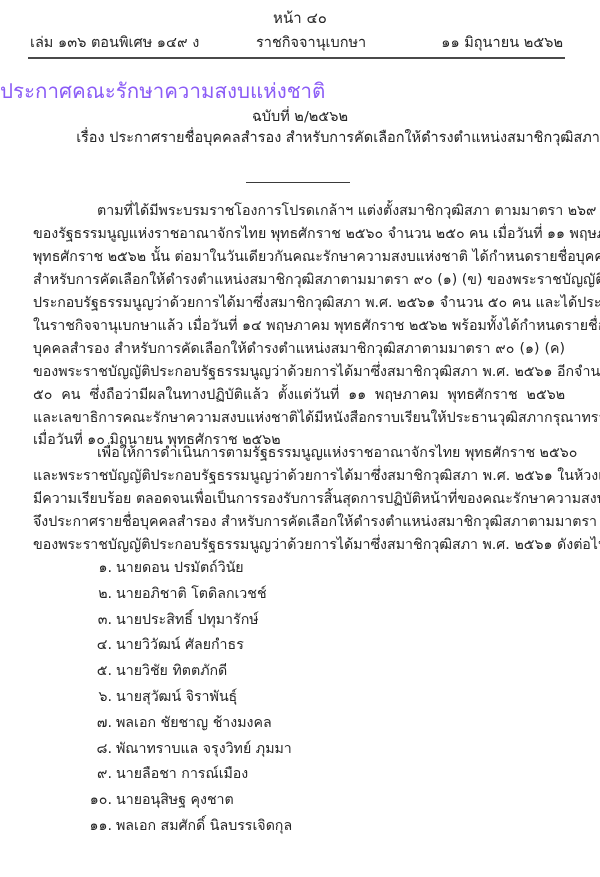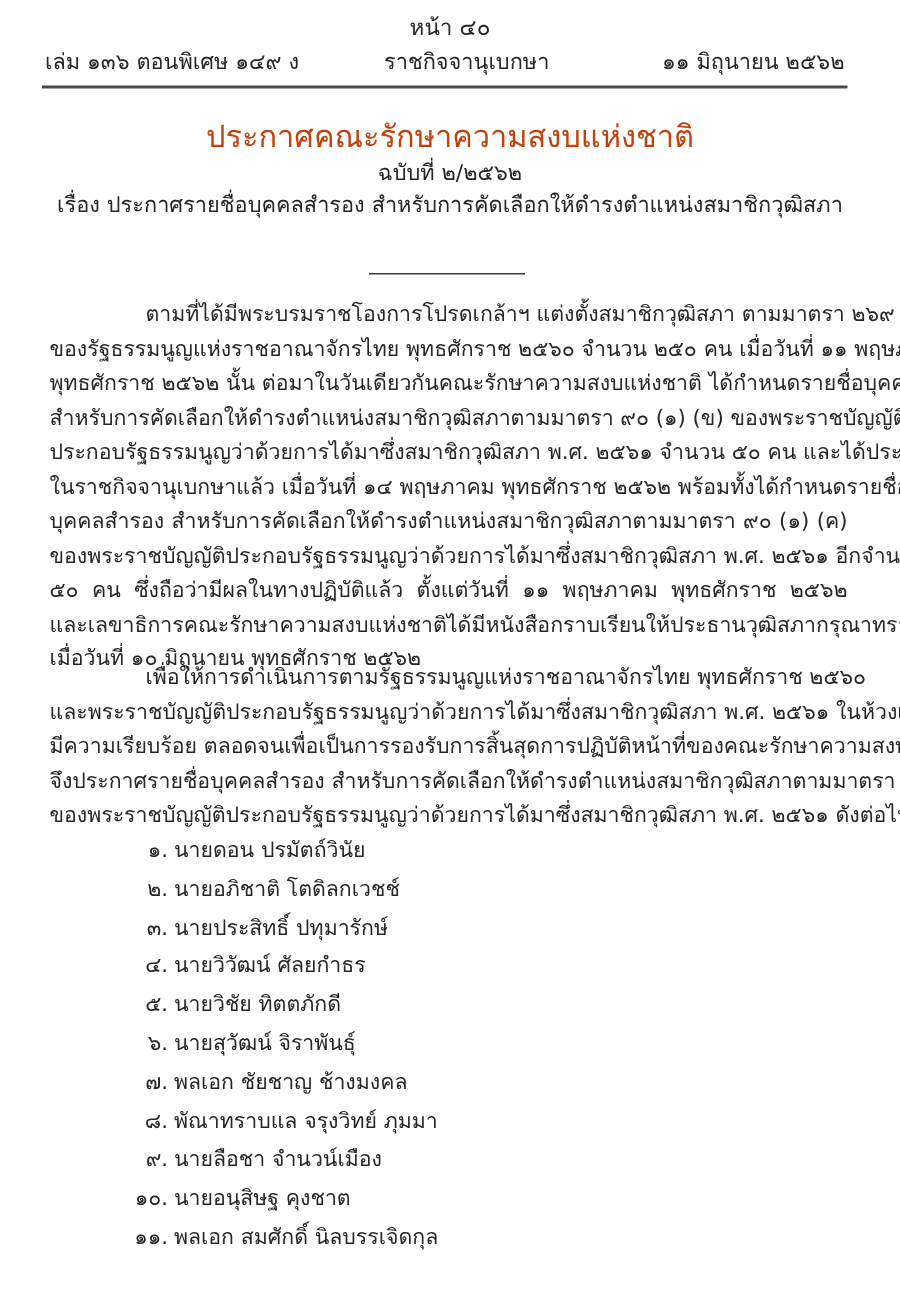--- a/index.html
+++ b/index.html
@@ -20,29 +20,29 @@
     }
     .gazette-header span { position: absolute; top: 0; white-space: nowrap; }
     .gh-volume { left: 2px; }
     .gh-name { left: 228px; }
     .gh-date { right: 2px; }
     .header-rule {
       position: absolute; top: 57px; left: 28px; width: 537px; height: 2px;
       background: #4a4a4a;
     }
     .title {
-      position: absolute; top: 76px; left: 0; width: 600px; text-align: center;
-      font-size: 20.5px; line-height: 30px; color: #c2410c;
+      position: absolute; top: 76px; left: 0; width: 600px; text-align: left;
+      font-size: 20.5px; line-height: 30px; color: #8b5cf6;
     }
     .issue {
       position: absolute; top: 105px; left: 0; width: 600px; text-align: center;
       font-size: 14.5px; line-height: 22px;
     }
     .subject-1 {
-      position: absolute; top: 126px; left: 0; width: 600px; text-align: center;
+      position: absolute; top: 126px; left: 0; width: 600px; text-align: right;
       font-size: 14.5px; line-height: 22px; white-space: nowrap;
     }
     .subject-2 {
       position: absolute; top: 149px; left: 0; width: 600px; text-align: center;
       font-size: 14.5px; line-height: 22px; white-space: nowrap;
     }
     .short-rule {
       position: absolute; top: 182px; left: 246px; width: 104px; height: 1px;
       background: #3a3a3a;
     }
@@ -130,21 +130,21 @@
     <div class="list-item">
       <span class="list-num">๗.</span>
       <span class="list-name">พลเอก ชัยชาญ ช้างมงคล</span>
     </div>
     <div class="list-item">
       <span class="list-num">๘.</span>
       <span class="list-name">พัณาทราบแล จรุงวิทย์ ภุมมา</span>
     </div>
     <div class="list-item">
       <span class="list-num">๙.</span>
-      <span class="list-name">นายลือชา จำนวน์เมือง</span>
+      <span class="list-name">นายลือชา การณ์เมือง</span>
     </div>
     <div class="list-item">
       <span class="list-num">๑๐.</span>
       <span class="list-name">นายอนุสิษฐ คุงชาต</span>
     </div>
     <div class="list-item">
       <span class="list-num">๑๑.</span>
       <span class="list-name">พลเอก สมศักดิ์ นิลบรรเจิดกุล</span>
     </div>
   </div>

